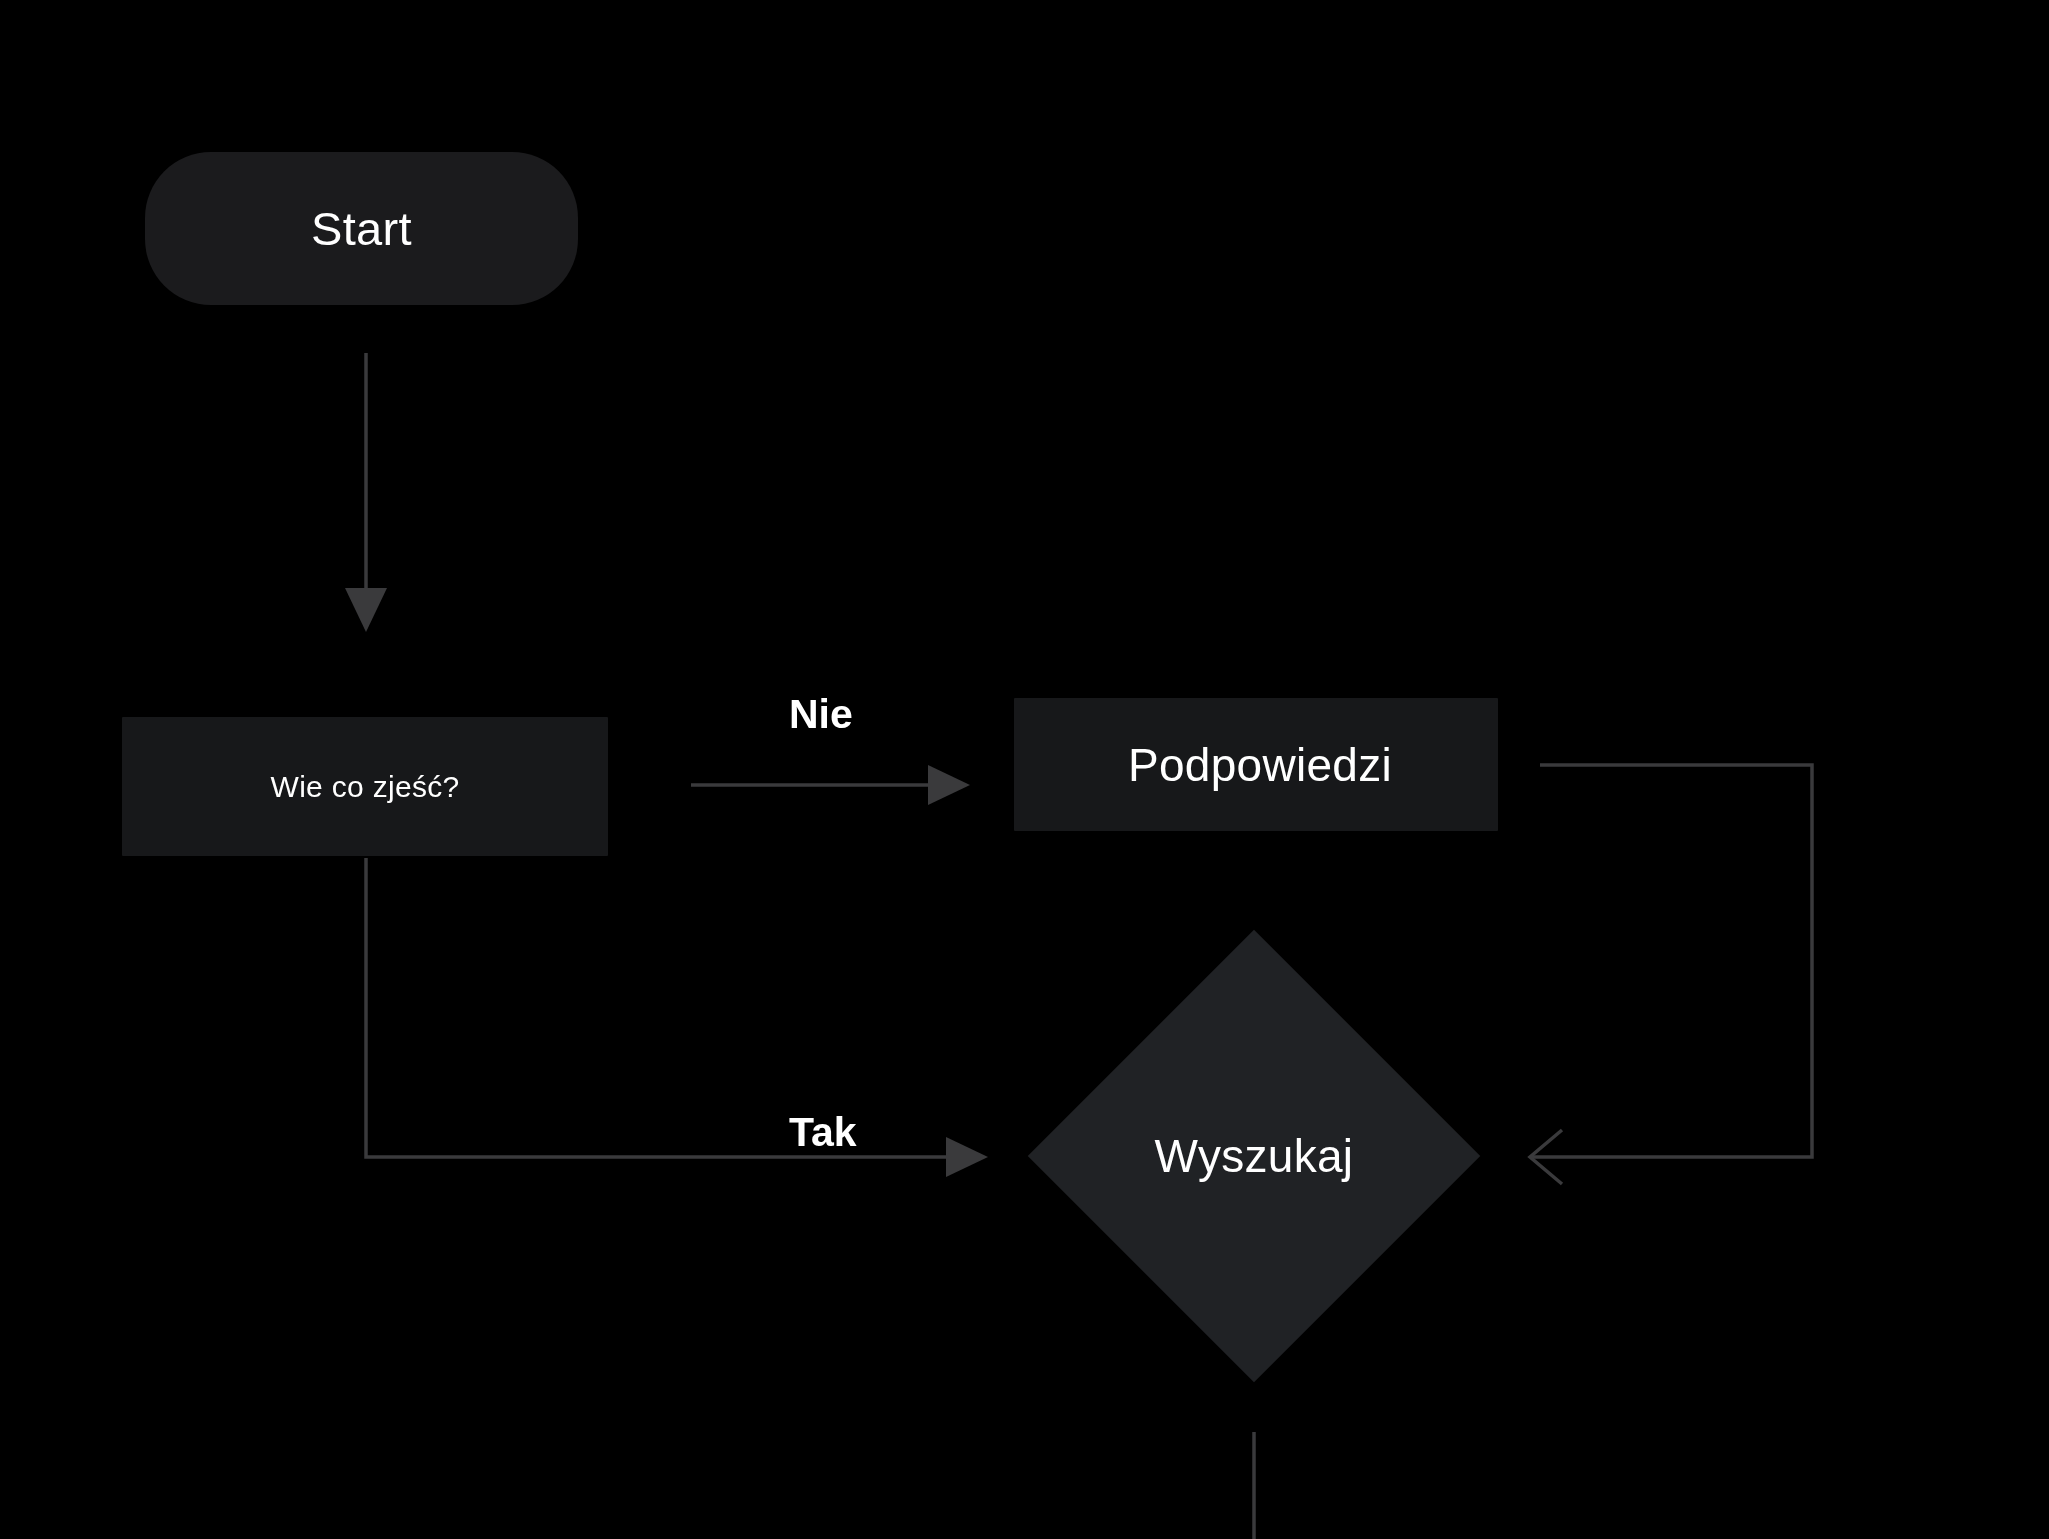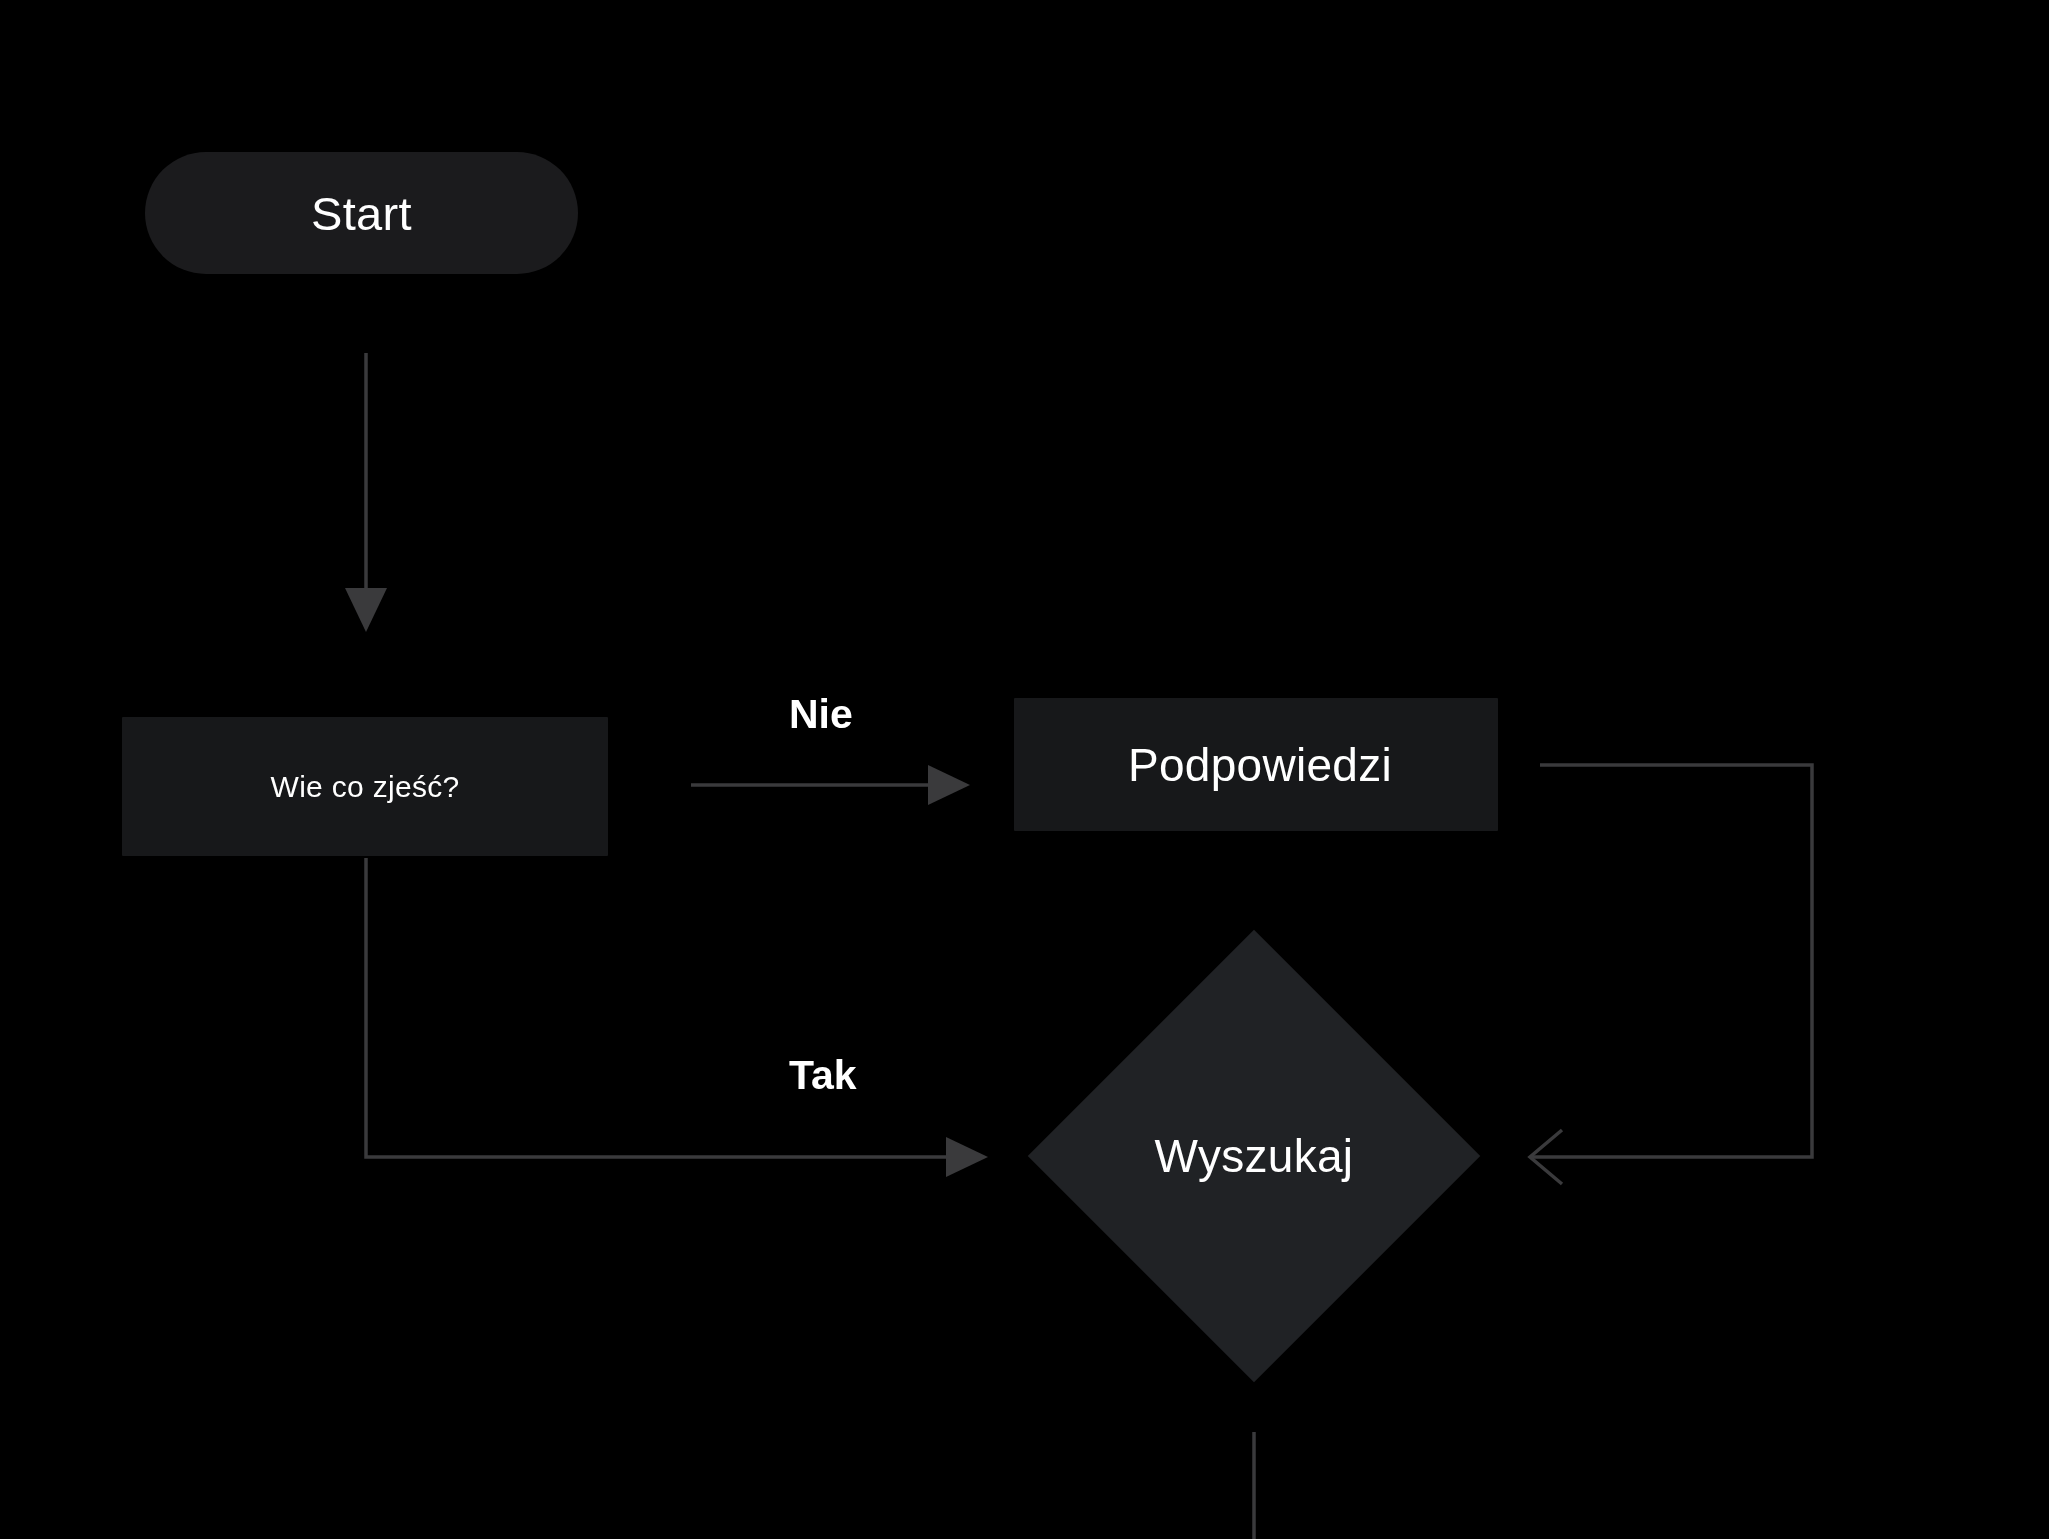--- a/index.html
+++ b/index.html
@@ -45,21 +45,21 @@
     letter-spacing: 0.3px;
     white-space: nowrap;
     line-height: 1;
   }
 
   
   #node-start {
     left: 145px;
     top: 152px;
     width: 433px;
-    height: 122px;
+    height: 153px;
     background: #1b1b1d;
     border-radius: 66px;
   }
   #node-start .node-label { font-size: 47px; }
 
   
   #node-wie {
     left: 122px;
     top: 717px;
     width: 486px;
@@ -108,21 +108,21 @@
   
   .edge-label {
     position: absolute;
     color: #ffffff;
     font-size: 41px;
     font-weight: 700;
     white-space: nowrap;
     line-height: 1;
   }
   #edge-label-nie { left: 789px; top: 694px; }
-  #edge-label-tak { left: 789px; top: 1055px; }
+  #edge-label-tak { left: 789px; top: 1112px; }
 </style>
 </head>
 <body>
 
 <div id="canvas">
 
   <svg id="edge-layer" viewBox="0 0 2049 1539" width="2049" height="1539" xmlns="http://www.w3.org/2000/svg">
 
     <g>
       <line x1="366" y1="353" x2="366" y2="600" stroke="#3a3a3c" stroke-width="3.5"></line>

